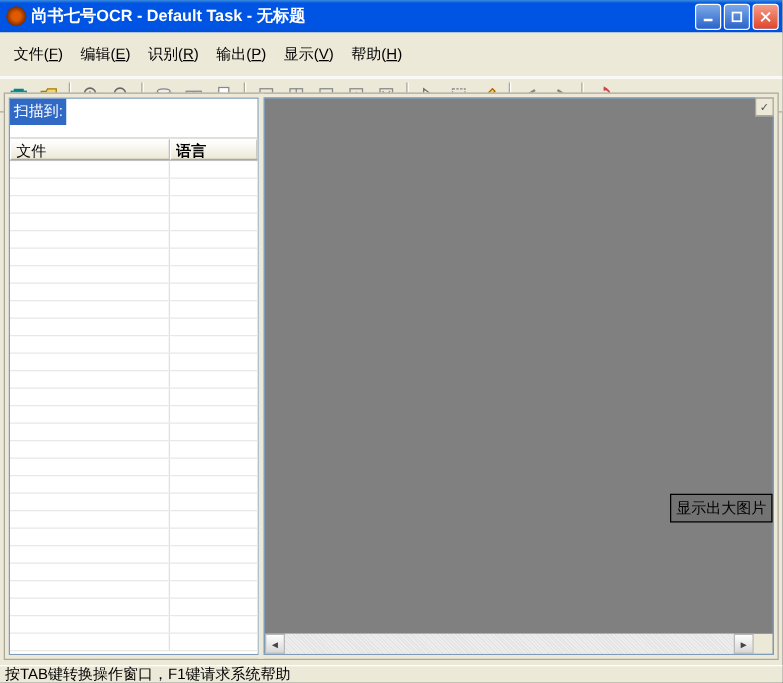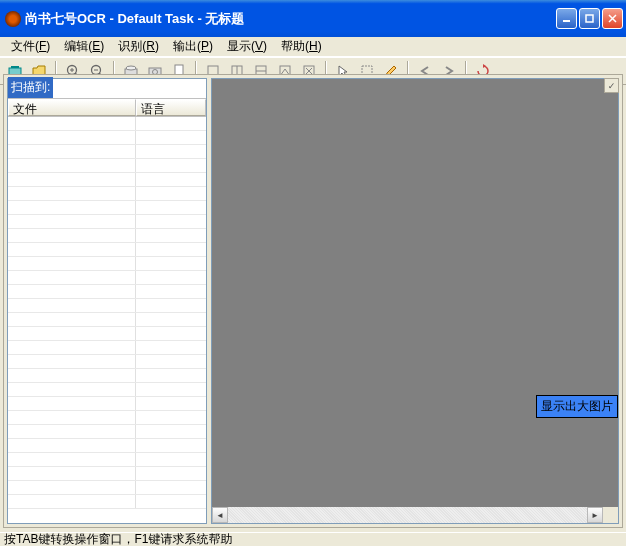--- a/index.html
+++ b/index.html
@@ -1,60 +1,60 @@
 <!DOCTYPE html>
 <html><head>
 <meta charset="utf-8">
 <style>
 * { box-sizing: border-box; margin: 0; padding: 0; }
 body { font-family: "SimSun", "宋体", Tahoma, sans-serif; font-size: 12px; background: #ece9d8; width: 626px; height: 546px; overflow: hidden; position: relative; }
 
-.titlebar { height: 37px; background: linear-gradient(to bottom, #3c8cde 0%, #0054e3 10%, #0054e3 85%, #0050d8 100%); display: flex; align-items: center; padding: 0 3px 0 5px; color: white; font-weight: bold; font-size: 13px; }
+.titlebar { height: 26px; background: linear-gradient(to bottom, #3c8cde 0%, #0054e3 10%, #0054e3 85%, #0050d8 100%); display: flex; align-items: center; padding: 0 3px 0 5px; color: white; font-weight: bold; font-size: 13px; }
 .titlebar .appicon { width: 16px; height: 16px; margin-right: 4px; background: radial-gradient(circle, #e05a00 30%, #7a2a00 70%, #000 100%); border-radius: 50%; }
 .titlebar .title { flex: 1; white-space: nowrap; overflow: hidden; }
 .winbtns { display: flex; gap: 2px; }
 .winbtn { width: 21px; height: 21px; border-radius: 3px; border: 1px solid #fff; background: linear-gradient(to bottom, #7ba9e8, #2a63c9); display: flex; align-items: center; justify-content: center; color: white; font-weight: bold; font-size: 11px; cursor: pointer; }
 .winbtn.close { background: linear-gradient(to bottom, #f49d8a, #e0452a); }
 
-.menubar { height: 20px; background: #ece9d8; display: flex; align-items: center; padding: 0 4px; border-bottom: 1px solid #fff; }
+.menubar { height: 36px; background: #ece9d8; display: flex; align-items: center; padding: 0 4px; border-bottom: 1px solid #fff; }
 .menuitem { padding: 2px 7px; cursor: pointer; }
 .menuitem u { text-decoration: underline; }
 
 .toolbar { height: 28px; background: #ece9d8; border-top: 1px solid #fff; border-bottom: 1px solid #aca899; display: flex; align-items: center; padding: 0 4px; gap: 2px; }
 .tbtn { width: 22px; height: 22px; display: flex; align-items: center; justify-content: center; cursor: pointer; border: 1px solid transparent; }
 .tsep { width: 2px; height: 20px; border-left: 1px solid #aca899; border-right: 1px solid #fff; margin: 0 3px; }
 
 .workarea { position: absolute; top: 74px; left: 3px; right: 3px; bottom: 18px; background: #ece9d8; border: 1px solid #aca899; display: flex; }
 
 .leftpane { width: 200px; background: #fff; border: 1px solid #7f9db9; margin: 3px 0 3px 3px; display: flex; flex-direction: column; }
-.scanrow { display: flex; align-items: flex-end; height: 20px; border-bottom: 1px solid #c0c0c0; }
+.scanrow { display: flex; align-items: flex-start; height: 32px; border-bottom: 1px solid #c0c0c0; }
 .scanlabel { background: #316ac5; color: white; padding: 2px 3px; font-size: 12px; }
 .scaninput { flex: 1; height: 18px; font-size: 12px; border: none; padding: 0 2px; font-family: inherit; }
 
 .listhdr { display: flex; background: #ece9d8; height: 18px; border-bottom: 1px solid #c0c0c0; }
 .hcol { border-right: 1px solid #c0c0c0; border-bottom: 1px solid #aca899; border-top: 1px solid #fff; border-left: 1px solid #fff; background: linear-gradient(to bottom, #fff, #ece9d8); padding: 1px 4px; font-size: 12px; }
 .hcol.c1 { width: 128px; }
-.hcol.c2 { flex: 1; }
+.hcol.c2 { flex: 1; font-weight: bold; }
 
 .listbody { flex: 1; overflow: hidden; background: #fff; }
 .lrow { height: 14px; border-bottom: 1px solid #e8e8e8; display: flex; }
 .lrow .lc1 { width: 128px; border-right: 1px solid #e0e0e0; }
 
 .splitter { width: 4px; background: #ece9d8; cursor: col-resize; }
 
 .rightpane { flex: 1; margin: 3px 3px 3px 0; background: #808080; border: 1px solid #7f9db9; position: relative; }
 
 .miniscroll { position: absolute; right: -1px; top: -1px; width: 15px; height: 15px; background: #ece9d8; border: 1px solid #aca899; display: flex; align-items: center; justify-content: center; font-size: 9px; color: #555; }
 
 .hscroll { position: absolute; left: 0; right: 15px; bottom: 0; height: 16px; background: #ece9d8; display: flex; }
 .sbtn { width: 16px; height: 16px; background: linear-gradient(to bottom, #fdfdfd, #d8d8d8); border: 1px solid #b8b8b8; display: flex; align-items: center; justify-content: center; font-size: 8px; color: #444; cursor: pointer; }
 .strack { flex: 1; background: repeating-linear-gradient(45deg, #eee, #eee 1px, #e4e4e4 1px, #e4e4e4 2px); }
 .corner { position: absolute; right: 0; bottom: 0; width: 15px; height: 16px; background: #ece9d8; }
 
-.tooltip { position: absolute; right: 8px; top: 395px; background: #3b82f6; border: 1px solid #000; padding: 2px 4px; font-size: 12px; z-index: 10; }
+.tooltip { position: absolute; right: 8px; top: 395px; background: #737373; border: 1px solid #000; padding: 2px 4px; font-size: 12px; z-index: 10; }
 
 .statusbar { position: absolute; bottom: 0; left: 0; right: 0; height: 14px; background: #ece9d8; border-top: 1px solid #fff; padding: 1px 4px; font-size: 12px; display: flex; align-items: center; }
 </style>
 </head>
 <body>
 
 <div class="titlebar">
   <div class="appicon"></div>
   <div class="title">尚书七号OCR - Default Task - 无标题</div>
   <div class="winbtns">

